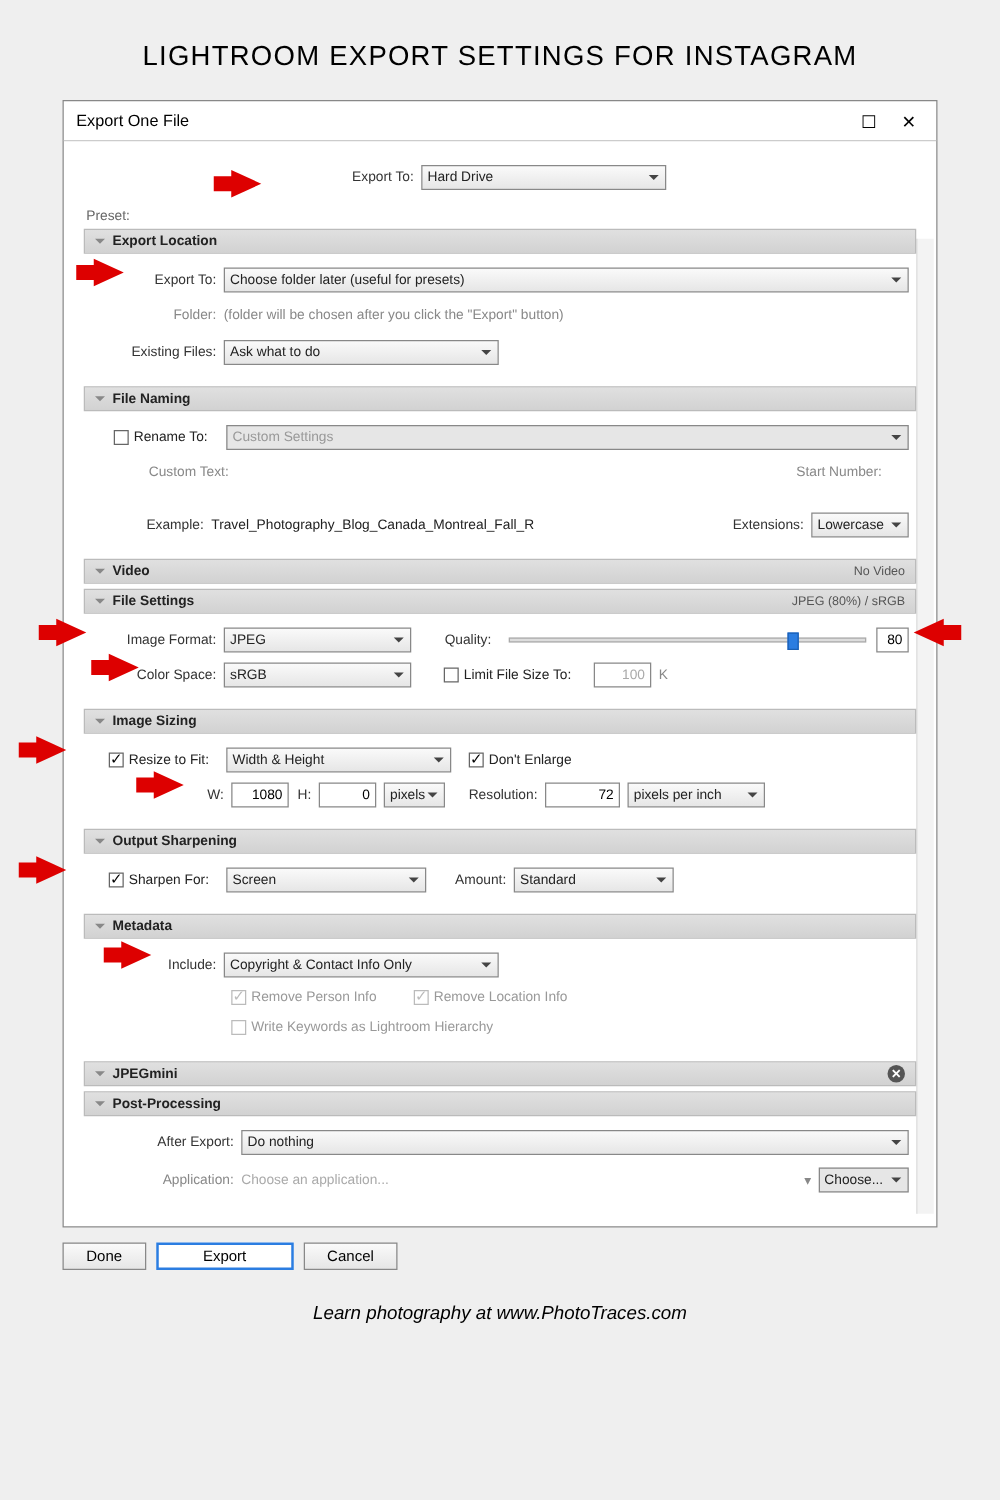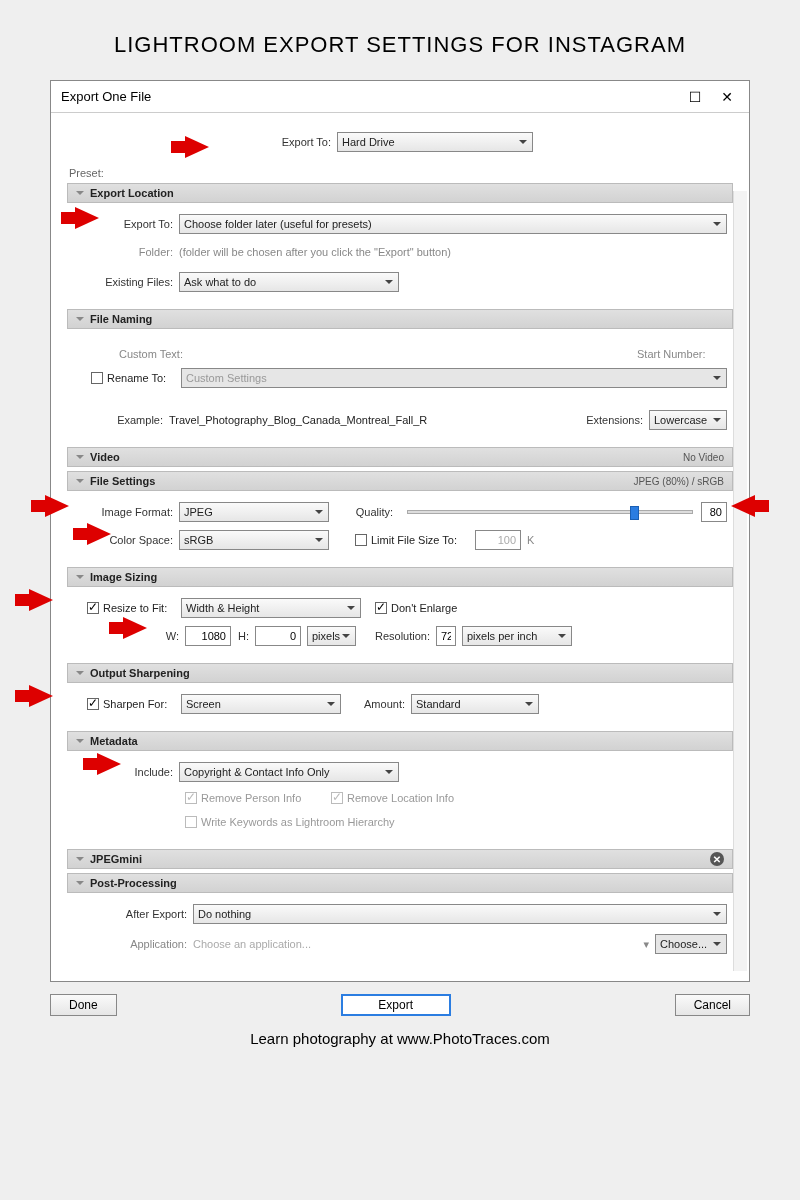--- a/index.html
+++ b/index.html
@@ -31,22 +31,22 @@
 .preset-lbl{font-size:11px;color:#666;margin:14px 0 4px 2px}
 .arrow{position:absolute;width:0;height:0}
 .arrow.right{border-top:11px solid transparent;border-bottom:11px solid transparent;border-left:24px solid #d00}
 .arrow.right::before{content:"";position:absolute;left:-38px;top:-6px;width:16px;height:12px;background:#d00}
 .arrow.left{border-top:11px solid transparent;border-bottom:11px solid transparent;border-right:24px solid #d00}
 .arrow.left::before{content:"";position:absolute;right:-38px;top:-6px;width:16px;height:12px;background:#d00}
 .slider{height:4px;background:#ddd;border:1px solid #aaa;position:relative;flex:1}
 .slider .thumb{position:absolute;top:-5px;width:9px;height:14px;background:#2b7de1;border:1px solid #1a5fb4}
 .btn{height:22px;border:1px solid #888;background:linear-gradient(#fafafa,#e6e6e6);font-size:12px;padding:0 18px;display:inline-flex;align-items:center;justify-content:center}
 .btn.primary{border:2px solid #2b7de1;background:#fff}
-.footer-btns{display:flex;gap:20px;justify-content:space-between;width:700px;margin:12px auto 0}
-.caption{text-align:center;font-size:15px;margin-top:14px}
+.footer-btns{display:flex;gap:8px;justify-content:flex-start;width:700px;margin:12px auto 0}
+.caption{text-align:center;font-style:italic;font-size:15px;margin-top:26px}
 .scroll-track{position:absolute;right:2px;top:78px;bottom:10px;width:14px;background:#f3f3f3;border-left:1px solid #ddd}
 .close-x{width:14px;height:14px;border-radius:50%;background:#555;color:#fff;display:flex;align-items:center;justify-content:center;font-size:10px;margin-left:auto}
 </style>
 </head>
 <body>
 
 <div class="page-title">LIGHTROOM EXPORT SETTINGS FOR INSTAGRAM</div>
 
 <div class="dialog">
   <div class="titlebar">
@@ -90,32 +90,32 @@
             <span>Ask what to do</span>
           </div>
       </div>
     </div>
 
     <div class="section-hdr">
         <span class="tw"></span>
         <span>File Naming</span>
       </div>
     <div class="section-body">
-      <div class="row" style="margin-top:6px">
-        <span class="lbl dim" style="width:116px">Custom Text:</span>
-        <span style="flex:1"></span>
-        <span class="lbl dim" style="width:90px;text-align:left">Start Number:</span>
-      </div>
       <div class="row">
         <span style="width:18px"></span>
         <span class="chk"></span>
         <span style="width:74px">Rename To:</span>
         <div class="sel disabled" style="flex:1">
             <span>Custom Settings</span>
           </div>
+      </div>
+      <div class="row" style="margin-top:6px">
+        <span class="lbl dim" style="width:116px">Custom Text:</span>
+        <span style="flex:1"></span>
+        <span class="lbl dim" style="width:90px;text-align:left">Start Number:</span>
       </div>
       <div class="row" style="margin-top:20px">
         <span class="lbl" style="width:96px">Example:</span>
         <span style="flex:1">Travel_Photography_Blog_Canada_Montreal_Fall_R</span>
         <span class="lbl" style="width:64px">Extensions:</span>
         <div class="sel" style="width:78px">
             <span>Lowercase</span>
           </div>
       </div>
     </div>
@@ -180,21 +180,21 @@
       <div class="row" style="margin-top:6px">
         <span class="lbl" style="width:112px">W:</span>
         <input type="text" class="num" style="width: 46px;" value="1080">
         <span class="lbl" style="width:24px">H:</span>
         <input type="text" class="num" style="width: 46px;" value="0">
         <span style="width:6px"></span>
         <div class="sel" style="width:49px">
             <span>pixels</span>
           </div>
         <span class="lbl" style="width:80px">Resolution:</span>
-        <input type="text" class="num" style="width: 20px; text-align: center;" value="72">
+        <input type="text" class="num" style="width: 60px;" value="72">
         <span style="width:6px"></span>
         <div class="sel" style="width:110px">
             <span>pixels per inch</span>
           </div>
       </div>
     </div>
 
     <div class="section-hdr">
         <span class="tw"></span>
         <span>Output Sharpening</span>
@@ -255,21 +255,21 @@
       <div class="row">
         <span class="lbl" style="width:120px">After Export:</span>
         <div class="sel" style="flex:1">
             <span>Do nothing</span>
           </div>
       </div>
       <div class="row" style="margin-top:8px">
         <span class="lbl dim" style="width:120px">Application:</span>
         <span style="flex:1;color:#aaa">Choose an application...</span>
         <span style="color:#888;padding:0 6px">▾</span>
-        <div class="sel flat" style="width:72px;padding-right:20px">
+        <div class="sel flat" style="width:72px;justify-content:center;padding-right:20px">
             <span>Choose...</span>
           </div>
       </div>
     </div>
 
   </div>
 </div>
 
 <div class="footer-btns">
   <div class="btn">Done</div>

